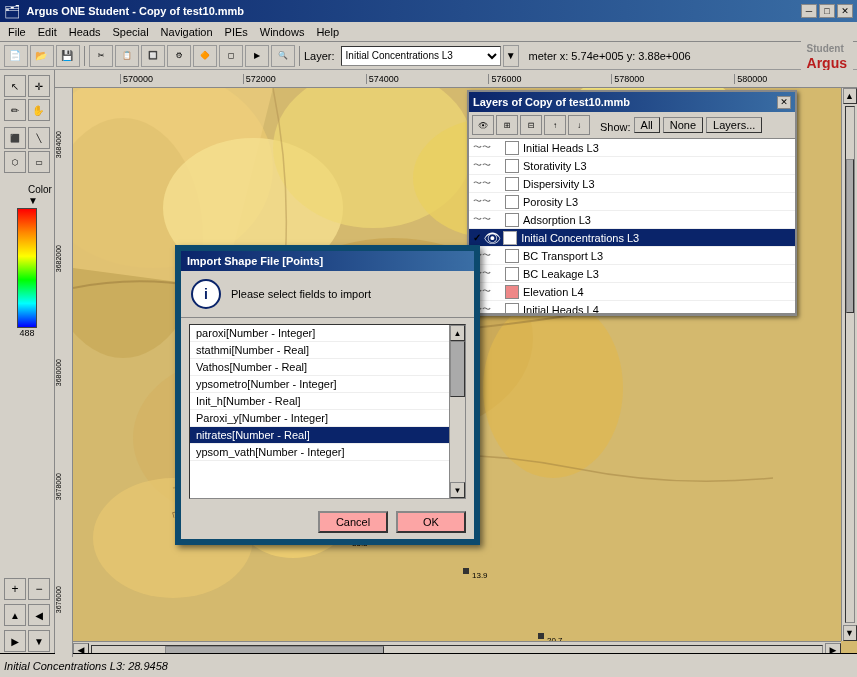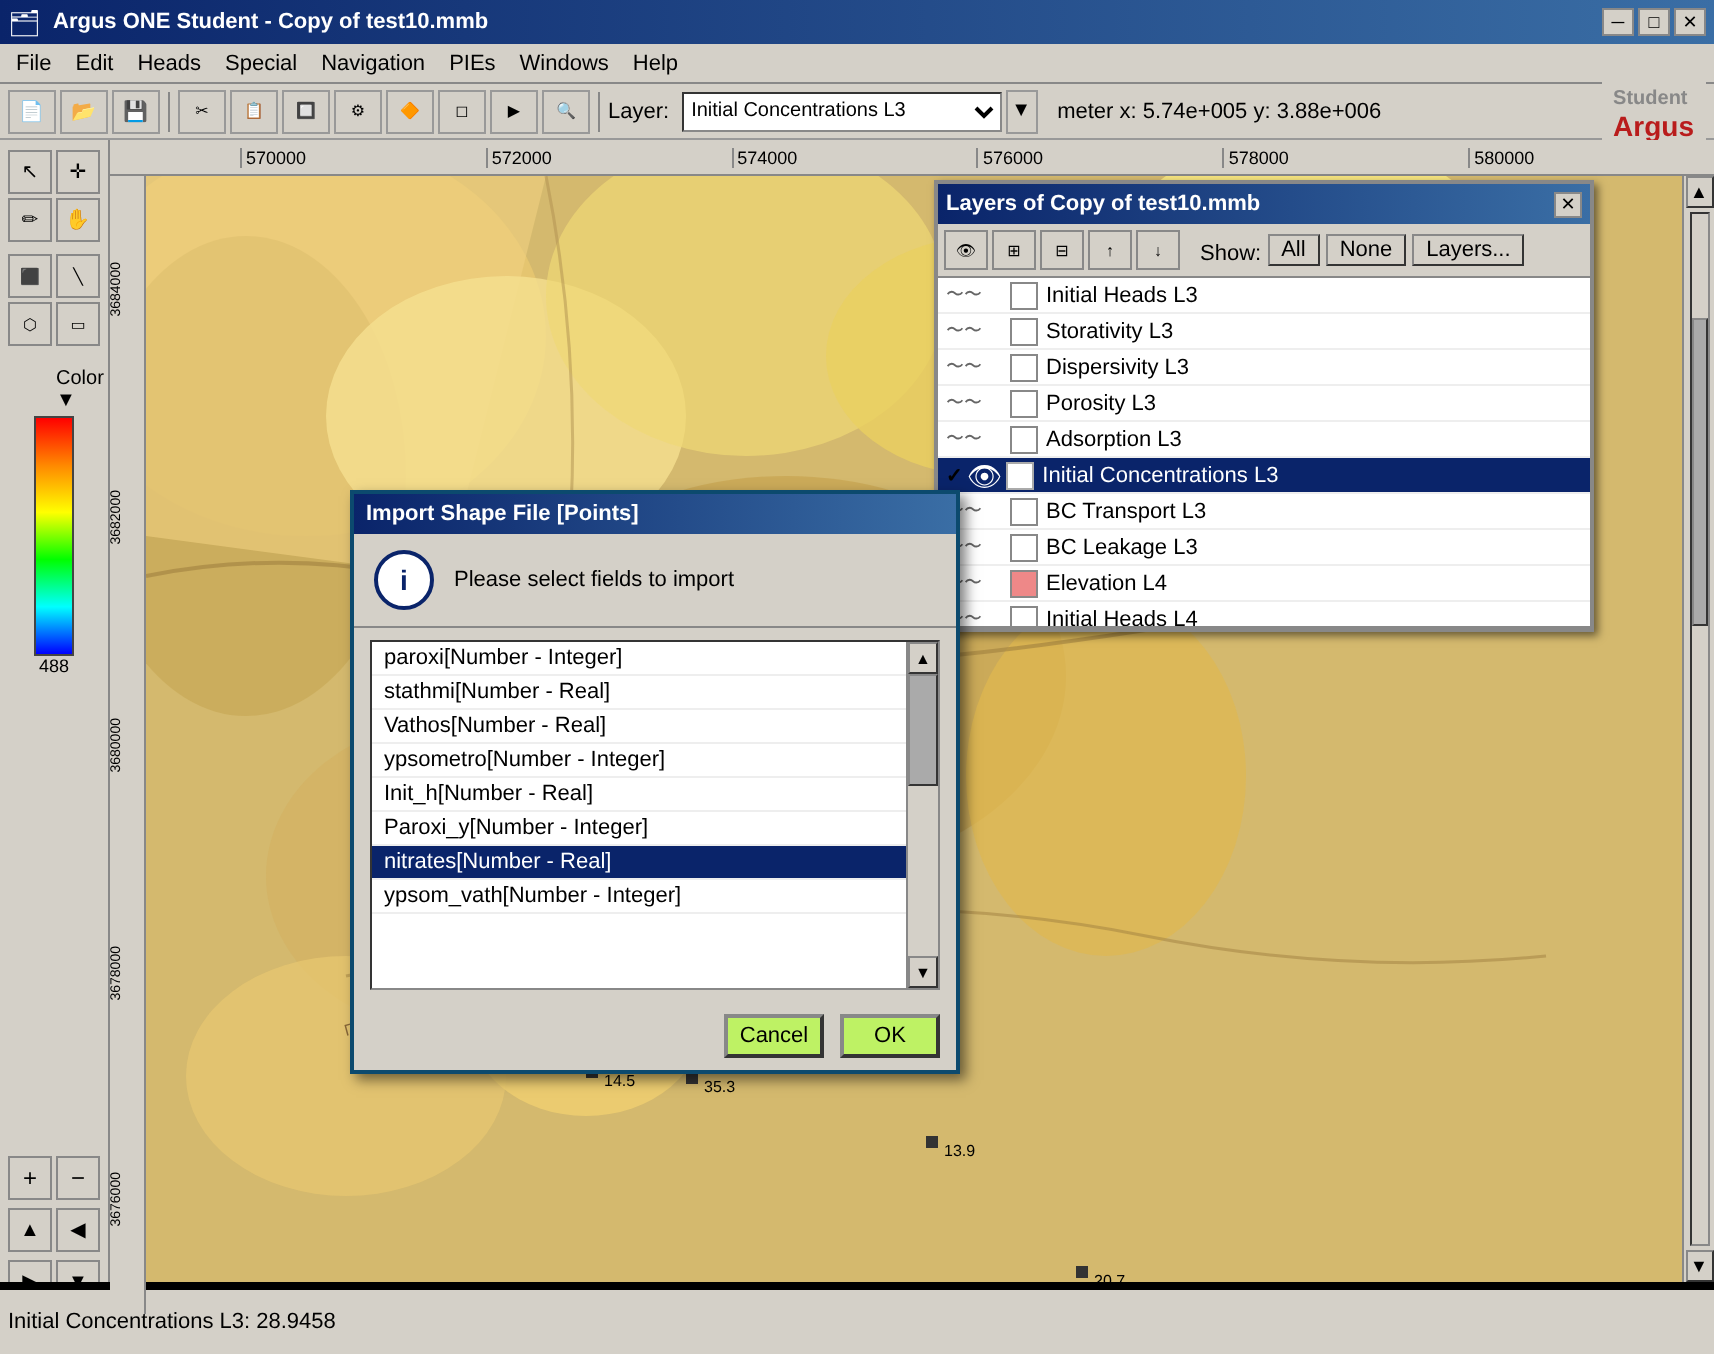--- a/index.html
+++ b/index.html
@@ -149,29 +149,29 @@
     
     .map-content {
       position: absolute;
       top: 18px; left: 18px; right: 0; bottom: 0;
       background: #d4b96e;
       overflow: hidden;
     }
 
     
     .status-bar {
-      height: 36px;
-      background: #d4d0c8;
-      border-top: 4px solid #000000;
+      height: 24px;
+      background: #d4d0c8;
+      border-top: 1px solid #000000;
       display: flex;
       align-items: center;
       padding: 0 4px;
       font-size: 11px;
       position: absolute;
-      bottom: 0; left: 0; right: 0;
+      bottom: 0; left: 0; right: 0; font-style: italic;
     }
 
     
     .layers-panel {
       position: absolute;
       top: 20px;
       right: 60px;
       width: 330px;
       background: #d4d0c8;
       border: 2px solid #888;
@@ -225,21 +225,21 @@
     .layer-row.selected { background: #0a246a; color: white; }
     .layer-color-box { width: 14px; height: 14px; border: 1px solid #888; margin-right: 4px; background: #fff; }
 
     
     .import-dialog {
       position: absolute;
       top: 175px;
       left: 120px;
       width: 305px;
       background: #d4d0c8;
-      border: 2px solid #0c4a6e;
+      border: 6px solid #0c4a6e;
       box-shadow: 3px 3px 6px rgba(0,0,0,0.5);
       z-index: 200;
     }
     .import-title-bar {
       background: linear-gradient(to right, #0a246a, #3a6ea5);
       color: white;
       height: 20px;
       display: flex;
       align-items: center;
       padding: 0 6px;
@@ -280,22 +280,22 @@
       background: white;
       overflow-y: hidden;
     }
     .import-buttons {
       display: flex;
       justify-content: flex-end;
       gap: 8px;
       padding: 6px 8px;
     }
     .dialog-btn {
-      width: 50px; height: 22px;
-      background: #bef264;
+      width: 70px; height: 22px;
+      background: #fca5a5;
       border: 2px outset #888;
       font-size: 11px; cursor: pointer;
     }
 
     
     .layers-list::-webkit-scrollbar { width: 14px; }
     .layers-list::-webkit-scrollbar-track { background: #d4d0c8; }
     .layers-list::-webkit-scrollbar-thumb { background: #888; border: 1px solid #666; }
 
     .small-eye { font-size: 9px; color: #666; }

